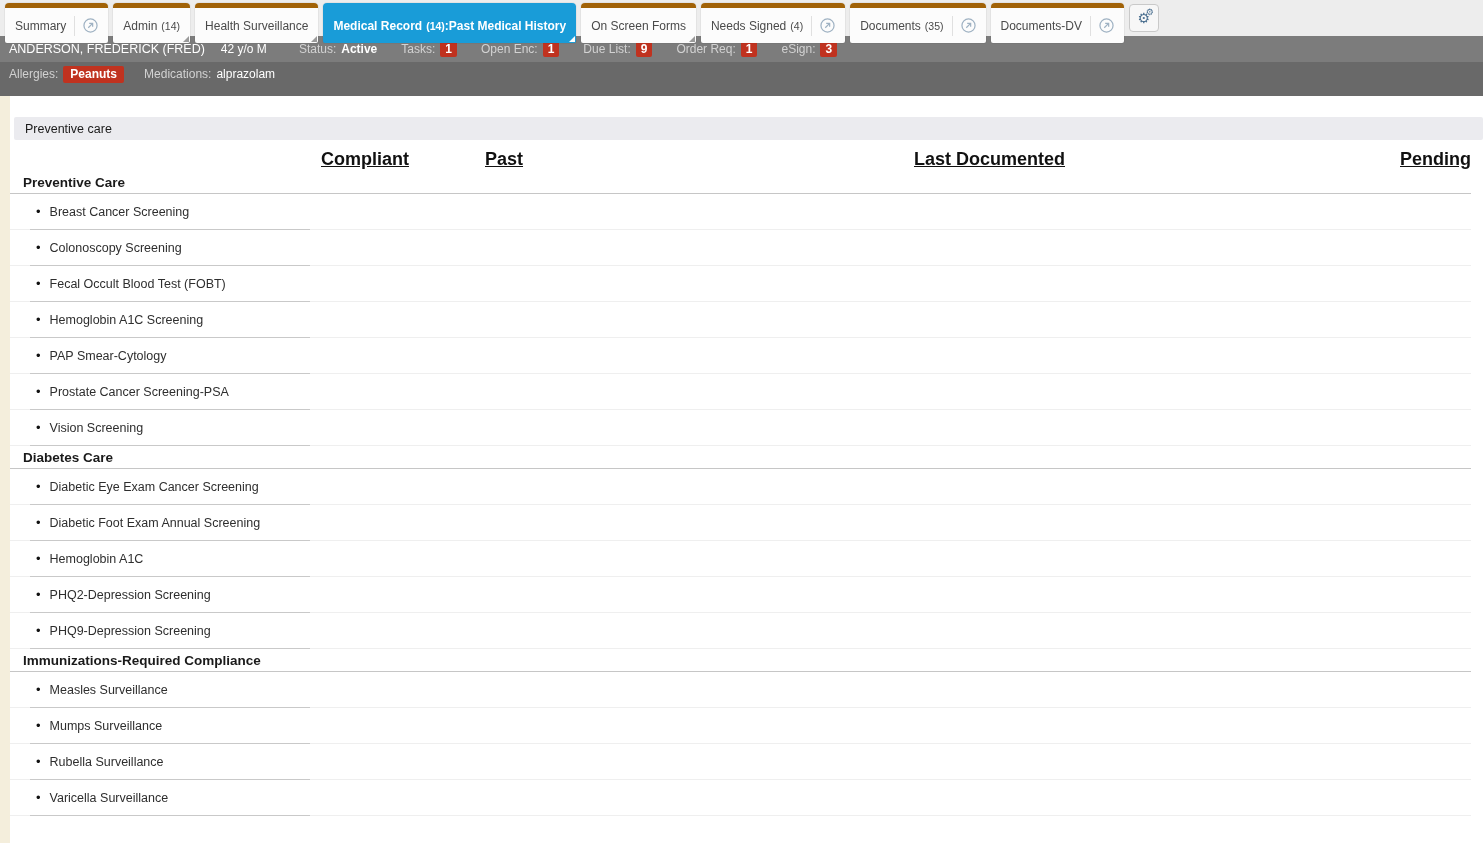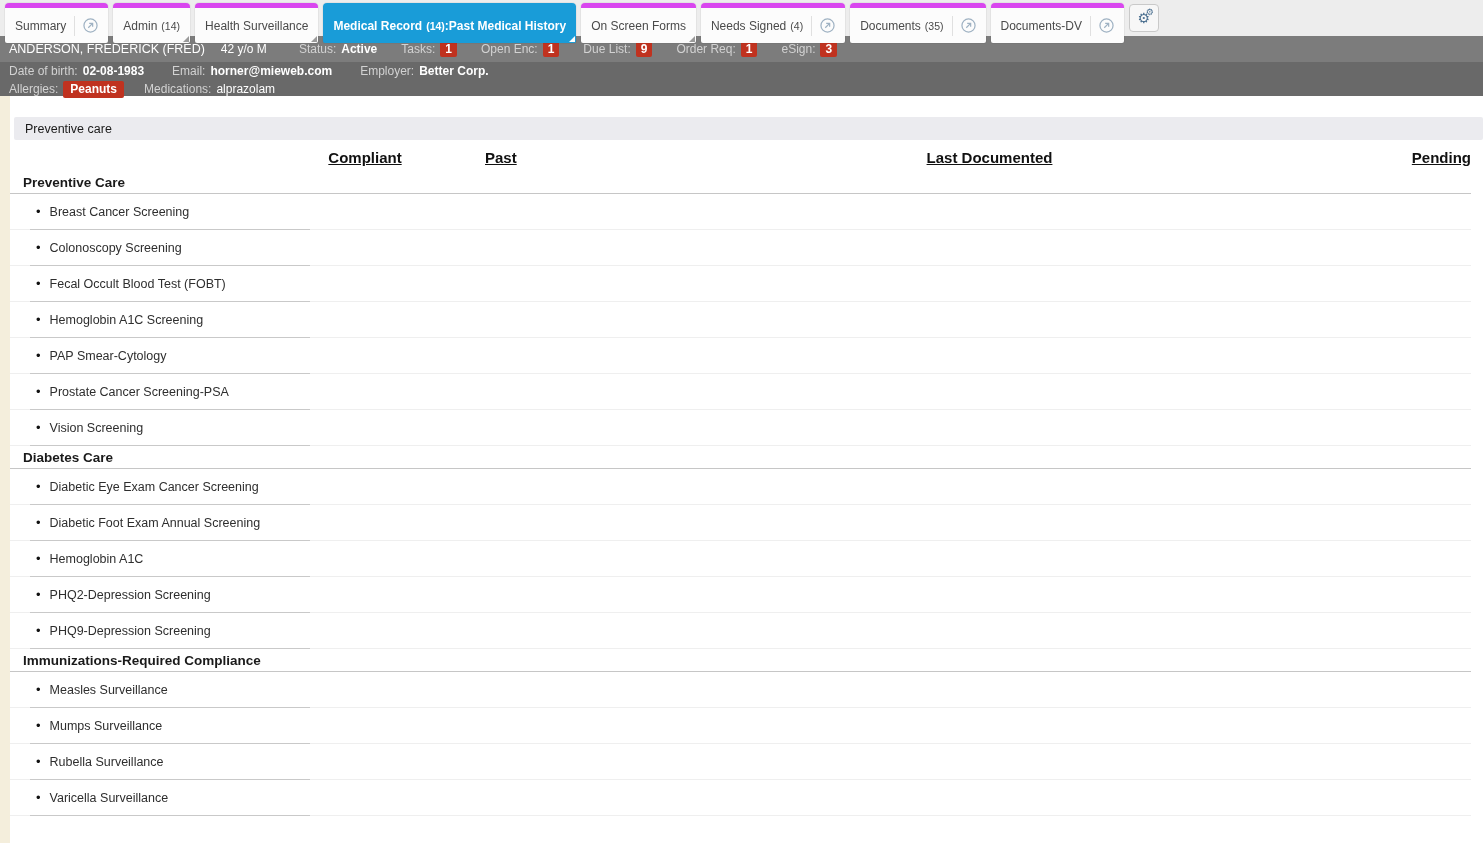--- a/index.html
+++ b/index.html
@@ -3,21 +3,21 @@
 <meta charset="utf-8">
 <style>
   * { box-sizing: border-box; }
   html, body { margin:0; padding:0; width:1483px; height:843px; overflow:hidden;
     font-family:"Liberation Sans", sans-serif; background:#fff; }
 
   
   .tabbar { height:36px; background:#ededed; display:flex; align-items:flex-start;
     padding:3px 0 0 5px; gap:5px; }
   .tab { position:relative; display:flex; align-items:center; height:40px;
-    background:#fcfcfc; border-radius:4px 4px 2px 2px; border-top:5px solid #d946ef;
+    background:#fcfcfc; border-radius:4px 4px 2px 2px; border-top:5px solid #a16207;
     padding:0 10px; font-size:12px; color:#4a4a4a; cursor:pointer; white-space:nowrap;
     box-shadow:0 0 0 1px rgba(0,0,0,0.04);justify-content:flex-end; }
   .tab .cnt { font-size:10.5px; margin-left:4px; }
   .tab.active { background:#199cd8; border-top-color:#199cd8; color:#fff; font-weight:bold; }
   .tab.fold::after { content:""; position:absolute; right:1px; bottom:1px; width:0; height:0;
     border-left:6px solid transparent; border-bottom:6px solid #9a9a9a; }
   .tab.active.fold::after { border-bottom-color:#fff; }
   .tab .ext { display:flex; align-items:center; margin-left:8px; padding-left:8px;
     border-left:1px solid #e0e0e0; height:20px; }
   .gearbtn { height:28px; width:30px; margin-top:1px; background:#f7f7f7; border:1px solid #c9c9c9;
@@ -45,21 +45,21 @@
   .med { color:#ffffff; }
 
   
   .page { background:#f4eedc; padding-left:10px; height:747px; }
   .panel { background:#fff; height:100%; padding-top:21px; overflow:hidden; }
   .sectionbar { background:#ebebef; border-radius:2px; margin-left:4px; height:23px;
     display:flex; align-items:center; padding-left:11px; font-size:12.5px; color:#1a1a1a; }
 
   .grid { display:grid; grid-template-columns:290px 130px 150px 1fr 72px; margin-right:12px; }
   .hdr-row { margin-top:9px; height:22px; align-items:start; }
-  .hcell { font-size:15px; font-weight:bold; color:#111; text-decoration:underline;
+  .hcell { font-size:18px; font-weight:bold; color:#111; text-decoration:underline;
     cursor:pointer; }
   .hc-compliant, .hc-past, .hc-lastdoc { text-align:center; }
   .hc-past { text-align:left; padding-left:55px;text-decoration:underline; }
   .hc-pending { text-align:right; }
 
   .group-title { font-weight:bold; font-size:13.5px; color:#1a1a1a;
     padding:4px 0 3px 13px; border-bottom:1px solid #c6c6c6; margin-right:12px; }
   .row { position:relative; height:36px; align-items:center; border-bottom:1px solid #efefef; }
   .row::after { content:""; position:absolute; left:20px; bottom:-1px; width:280px;
     border-bottom:1px solid #c9c9c9; }
@@ -155,30 +155,20 @@
     <span class="lbl">Order Req:</span>
     <span class="badge">1</span>
   </span>
   <span class="pair">
     <span class="lbl">eSign:</span>
     <span class="badge">3</span>
   </span>
 </div>
 
 <div class="bar2">
-  <div class="line">
-    <span class="lbl">Date of birth:</span>
-    <span class="val">02-08-1983</span>
-    <span class="sp"></span>
-    <span class="lbl">Email:</span>
-    <span class="val">horner@mieweb.com</span>
-    <span class="sp"></span>
-    <span class="lbl">Employer:</span>
-    <span class="val">Better Corp.</span>
-  </div>
   <div class="line" style="margin-top:2px;">
     <span class="lbl">Allergies:</span>
     <span class="allergy-badge">Peanuts</span>
     <span class="sp" style="width:10px;"></span>
     <span class="lbl">Medications:</span>
     <span class="med">alprazolam</span>
   </div>
 </div>
 
 <div class="page">

